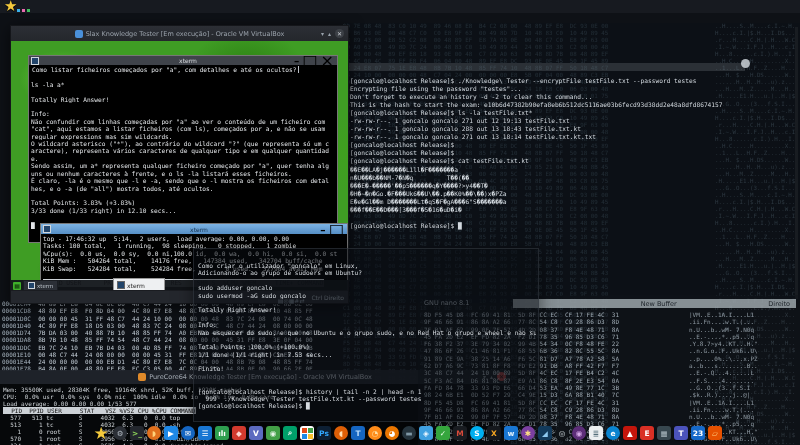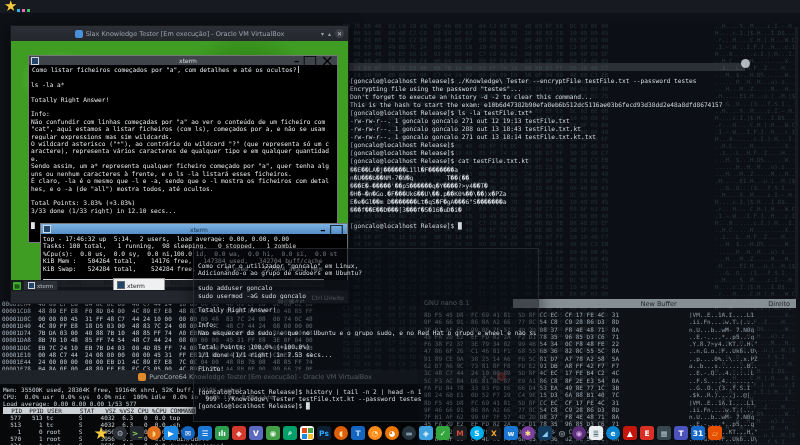--- a/index.html
+++ b/index.html
@@ -492,18 +492,18 @@
       <div class="dicon round" style="background: rgb(123, 63, 160); color: rgb(255, 224, 130);">✱</div>
       <div class="dicon" style="background: rgb(18, 58, 92); color: rgb(142, 201, 240);">◢</div>
       <div class="dicon round" style="background: rgb(15, 19, 24); color: rgb(207, 216, 220);">◎</div>
       <div class="dicon round" style="background: rgb(93, 46, 121); color: rgb(213, 168, 232);">◉</div>
       <div class="dicon" style="background: rgb(236, 239, 241); color: rgb(84, 110, 122);">≣</div>
       <div class="dicon round" style="background: rgb(10, 132, 208); color: rgb(255, 255, 255);">e</div>
       <div class="dicon" style="background: rgb(196, 22, 12); color: rgb(255, 255, 255);">▲</div>
       <div class="dicon" style="background: rgb(217, 48, 37); color: rgb(255, 255, 255);">E</div>
       <div class="dicon" style="background: rgb(55, 71, 79); color: rgb(176, 190, 197);">▦</div>
       <div class="dicon" style="background: rgb(75, 83, 188); color: rgb(255, 255, 255);">T</div>
-      <div class="dicon" style="background: rgb(22, 105, 201); color: rgb(255, 255, 255);">31</div>
+      <div class="dicon" style="background: rgb(22, 105, 201); color: rgb(255, 255, 255);">23</div>
       <div class="dicon" style="background: rgb(230, 81, 0); color: rgb(255, 209, 128);">▱</div>
     </div>
 
 
 </div>
 
 </body></html>

